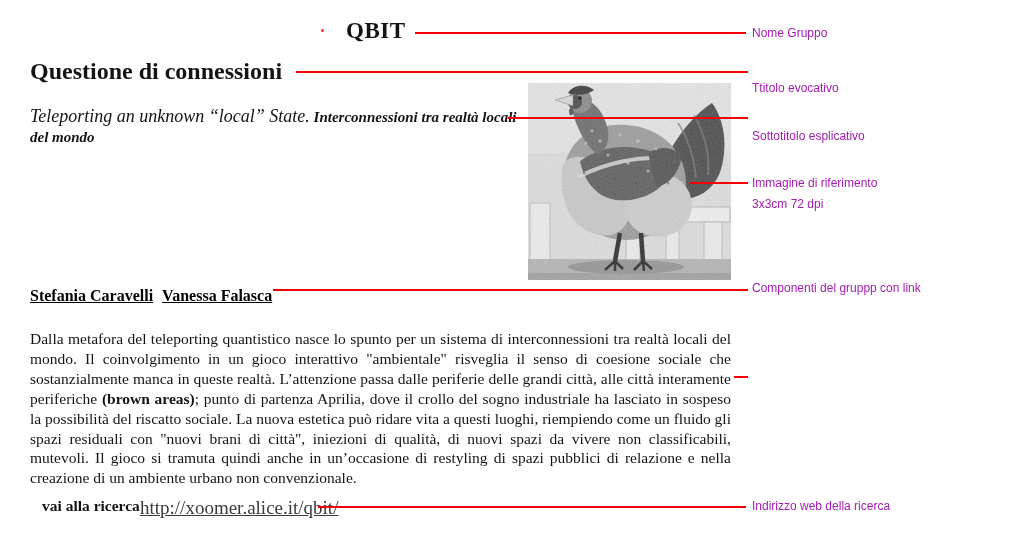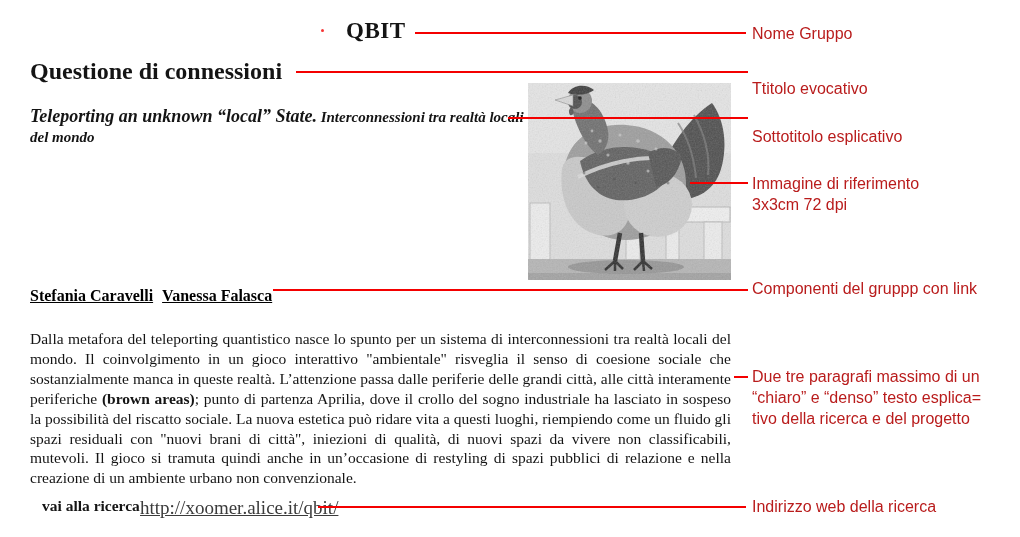--- a/index.html
+++ b/index.html
@@ -3,36 +3,36 @@
 <meta charset="utf-8">
 <style>
   html,body{margin:0;padding:0;background:#fff;}
   .page{position:relative;width:1020px;height:537px;background:#ffffff;overflow:hidden;
         font-family:"Liberation Serif", serif;color:#141414;}
   
   .group-name{position:absolute;left:346px;top:18px;font-size:23px;font-weight:bold;letter-spacing:.5px;}
   .red-dot{position:absolute;left:321px;top:29px;width:3px;height:3px;border-radius:50%;background:#f40000;opacity:.8;}
   .main-title{position:absolute;left:30px;top:58px;font-size:24px;font-weight:bold;}
   .subtitle{position:absolute;left:30px;top:107px;width:500px;line-height:19px;}
-  .subtitle .lead{font-size:18px;font-weight:bold;font-style:italic;text-align:right;}
+  .subtitle .lead{font-size:18px;font-weight:normal;font-style:italic;text-align:right;}
   .subtitle .rest{font-size:15px;font-weight:bold;font-style:italic;}
   .photo{position:absolute;left:528px;top:83px;width:203px;height:197px;z-index:1;}
   .authors{position:absolute;left:30px;top:287px;font-size:16px;color:#3b3b3b;}
   .authors a{color:#000000;text-decoration:underline;cursor:pointer;margin-right:5px;font-weight:bold;}
   .body-par{position:absolute;left:30px;top:329px;width:701px;font-size:15.5px;line-height:19.9px;
             text-align:justify;}
   .body-par b{font-weight:bold;}
   .footer-label{position:absolute;left:42px;top:497px;font-size:15.5px;font-weight:bold;}
   .footer-link{position:absolute;left:140px;top:497px;font-size:19px;color:#3b3b3b;
                text-decoration:underline;cursor:pointer;}
   
   .c-line{position:absolute;height:2px;background:#f40000;z-index:5;}
   
-  .ann{position:absolute;left:752px;color:#b91c1c;font-family:"Liberation Sans", sans-serif;
-       font-size:16px;line-height:21px;white-space:nowrap;}
+  .ann{position:absolute;left:752px;color:#a21caf;font-family:"Liberation Sans", sans-serif;
+       font-size:12px;line-height:21px;white-space:nowrap;}
 </style>
 </head>
 <body>
 
 <div class="page">
 
   <div class="red-dot"></div>
   <div class="group-name">QBIT</div>
   <div class="main-title">Questione di connessioni</div>
 
@@ -135,22 +135,17 @@
   <div class="ann" style="top:107px;margin-top:19px;">
     <div>Sottotitolo esplicativo</div>
   </div>
   <div class="ann" style="top:173px;">
     <div>Immagine di riferimento</div>
     <div>3x3cm 72 dpi</div>
   </div>
   <div class="ann" style="top:278px;">
     <div>Componenti del gruppp con link</div>
   </div>
-  <div class="ann" style="top:366px;">
-    <div>Due tre paragrafi massimo di un</div>
-    <div>“chiaro” e “denso” testo esplica=</div>
-    <div>tivo della ricerca e del progetto</div>
-  </div>
   <div class="ann" style="top:496px;">
     <div>Indirizzo web della ricerca</div>
   </div>
 
 </div>
 
 </body></html>

